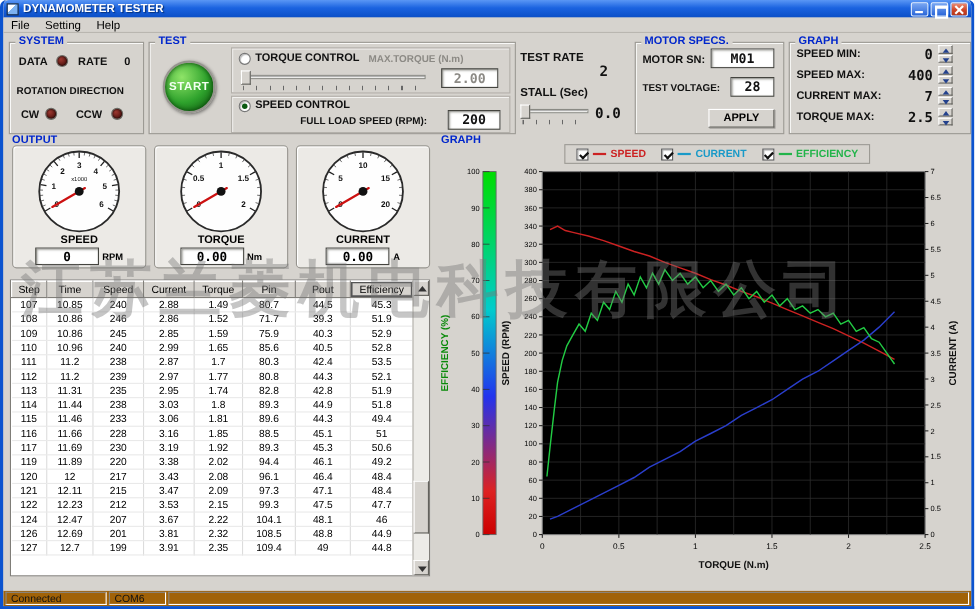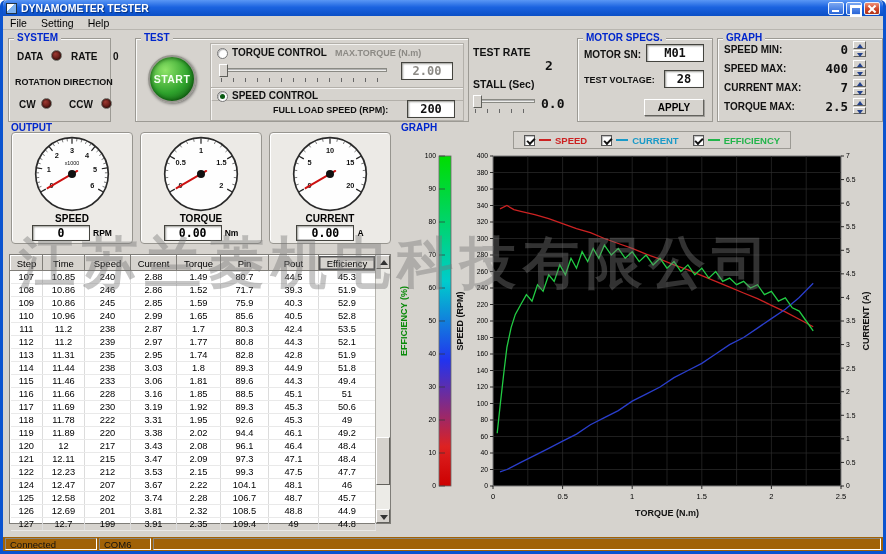--- a/index.html
+++ b/index.html
@@ -96,38 +96,38 @@
   </div>
 
   <div class="menubar">
     <span>File</span>
     <span>Setting</span>
     <span>Help</span>
   </div>
 
   <div class="client">
 
-    <div class="group" style="left:5px;top:8px;width:103px;height:84px;">
+    <div class="group" style="left:5px;top:8px;width:123px;height:84px;">
       <span class="group-label">SYSTEM</span>
       <span class="blab" style="left:8px;top:12px;">DATA</span>
       <span class="led" style="left:42px;top:11px;"></span>
       <span class="blab" style="left:62px;top:12px;">RATE</span>
       <span class="blab" style="left:104px;top:12px;">0</span>
       <span class="slab" style="left:6px;top:38px;">ROTATION DIRECTION</span>
       <span class="blab" style="left:10px;top:60px;">CW</span>
       <span class="led" style="left:32px;top:59px;"></span>
       <span class="blab" style="left:60px;top:60px;">CCW</span>
       <span class="led" style="left:92px;top:59px;"></span>
     </div>
 
     <div class="group" style="left:132px;top:8px;width:334px;height:84px;">
       <span class="group-label">TEST</span>
       <div class="start-btn" style="left:12px;top:16px;">START</div>
 
-      <div class="subframe" style="left:74px;top:4px;width:254px;height:58px;">
+      <div class="subframe" style="left:74px;top:4px;width:254px;height:42px;">
         <span class="radio" style="left:6px;top:4px;"></span>
         <span class="blab" style="left:21px;top:3px;">TORQUE CONTROL</span>
         <span class="slab dis" style="left:124px;top:4px;">MAX.TORQUE (N.m)</span>
         <div class="slider" style="left:8px;top:19px;width:168px;">
           <div class="groove"></div>
           <div class="thumb"></div>
           <div class="ticks"></div>
         </div>
         <div class="lcdbox dis" style="left:190px;top:18px;width:52px;height:18px;font-size:12px;line-height:17px;color:#97958f;">2.00</div>
       </div>
@@ -443,30 +443,20 @@
               <td>117</td>
               <td>11.69</td>
               <td>230</td>
               <td>3.19</td>
               <td>1.92</td>
               <td>89.3</td>
               <td>45.3</td>
               <td>50.6</td>
             </tr>
             <tr>
-              <td>118</td>
-              <td>11.78</td>
-              <td>222</td>
-              <td>3.31</td>
-              <td>1.95</td>
-              <td>92.6</td>
-              <td>45.3</td>
-              <td>49</td>
-            </tr>
-            <tr>
               <td>119</td>
               <td>11.89</td>
               <td>220</td>
               <td>3.38</td>
               <td>2.02</td>
               <td>94.4</td>
               <td>46.1</td>
               <td>49.2</td>
             </tr>
             <tr>
@@ -501,30 +491,20 @@
             </tr>
             <tr>
               <td>124</td>
               <td>12.47</td>
               <td>207</td>
               <td>3.67</td>
               <td>2.22</td>
               <td>104.1</td>
               <td>48.1</td>
               <td>46</td>
-            </tr>
-            <tr>
-              <td>125</td>
-              <td>12.58</td>
-              <td>202</td>
-              <td>3.74</td>
-              <td>2.28</td>
-              <td>106.7</td>
-              <td>48.7</td>
-              <td>45.7</td>
             </tr>
             <tr>
               <td>126</td>
               <td>12.69</td>
               <td>201</td>
               <td>3.81</td>
               <td>2.32</td>
               <td>108.5</td>
               <td>48.8</td>
               <td>44.9</td>

